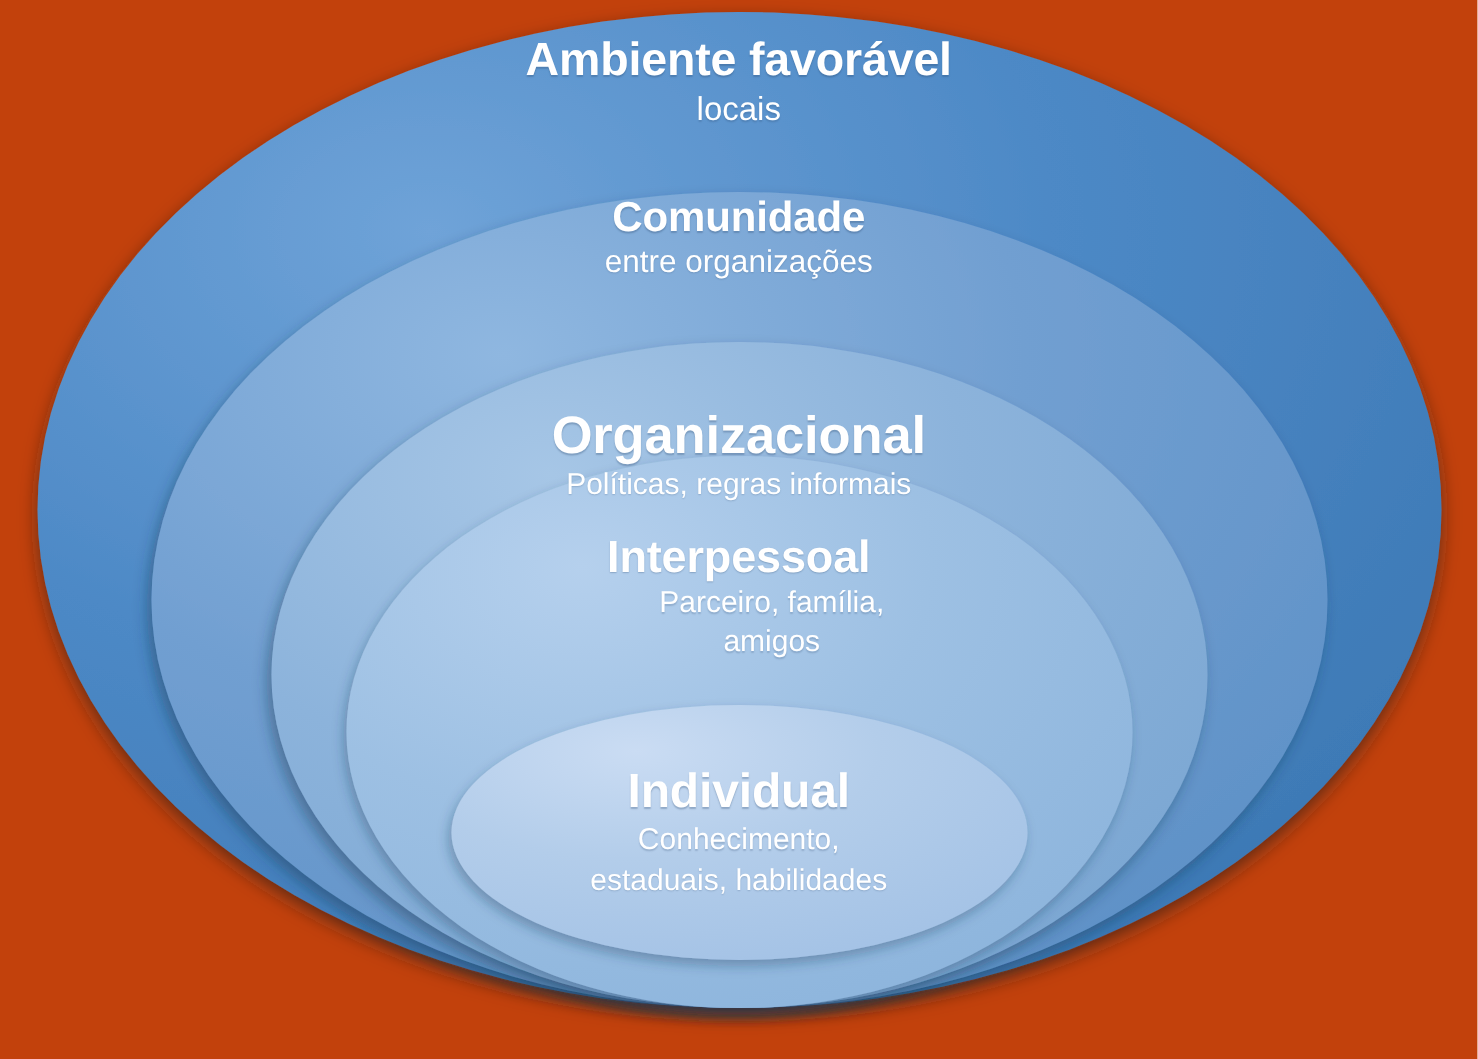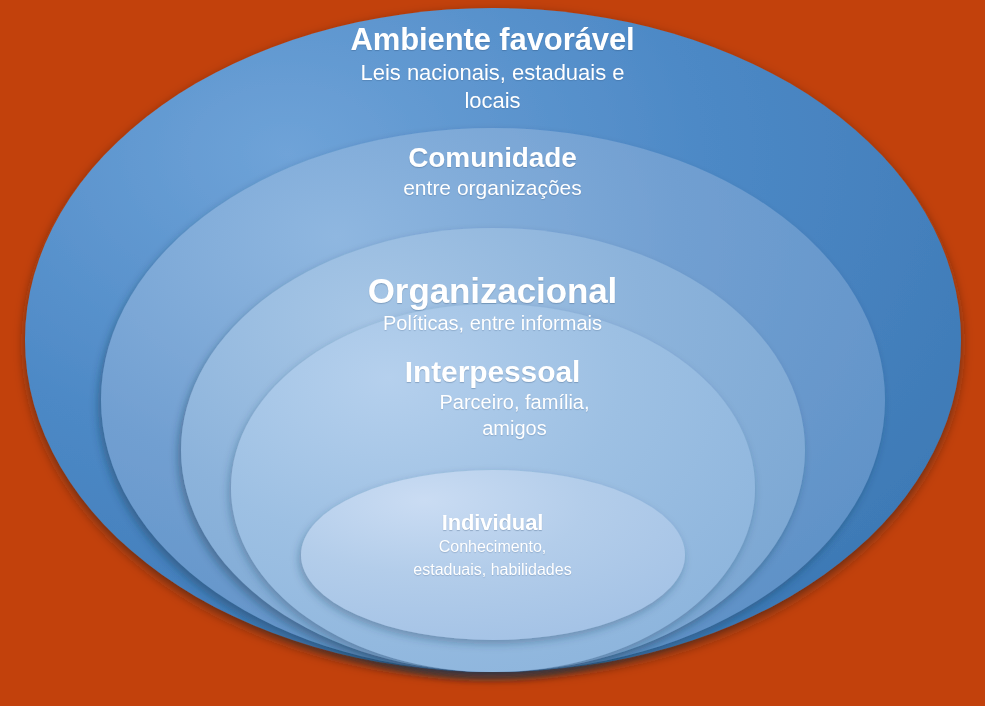--- a/index.html
+++ b/index.html
@@ -45,35 +45,35 @@
     font-weight: normal;
     line-height: 1.14;
     text-shadow: 0 1px 1px rgba(40,70,105,0.22);
   }
 
   
   #text-ambiente          { top: 24px; }
   #text-ambiente .layer-title { font-size: 31px; }
   #text-ambiente .layer-desc  { font-size: 22px; margin-top: 3px; }
 
-  #text-comunidade        { top: 143px; }
+  #text-comunidade        { top: 130px; }
   #text-comunidade .layer-title { font-size: 28px; }
   #text-comunidade .layer-desc  { font-size: 21px; margin-top: 3px; }
 
   #text-organizacional    { top: 272px; }
   #text-organizacional .layer-title { font-size: 35px; }
   #text-organizacional .layer-desc  { font-size: 20px; margin-top: 3px; }
 
   #text-interpessoal      { top: 356px; }
   #text-interpessoal .layer-title { font-size: 30px; }
   #text-interpessoal .layer-desc  { font-size: 20px; margin-top: 3px; margin-left: 44px; }
 
   #text-individual        { top: 511px; }
-  #text-individual .layer-title { font-size: 22px; }
-  #text-individual .layer-desc  { font-size: 16px; margin-top: 4px; }
+  #text-individual .layer-title { font-size: 32px; }
+  #text-individual .layer-desc  { font-size: 20px; margin-top: 4px; }
 </style>
 </head>
 <body>
 
 <div id="diagram-root">
 
   <svg id="ellipse-stack" viewBox="0 0 985 706" width="985" height="706" xmlns="http://www.w3.org/2000/svg">
     <defs>
       <radialGradient id="grad-1" cx="28%" cy="22%" r="92%">
         <stop offset="0%" stop-color="#6fa3d8"></stop>
@@ -118,32 +118,31 @@
 
     <ellipse cx="493" cy="450" rx="312" ry="222" fill="url(#grad-3)" filter="url(#shadow-inner)"></ellipse>
 
     <ellipse cx="493" cy="488" rx="262" ry="184" fill="url(#grad-4)" filter="url(#shadow-soft)"></ellipse>
 
     <ellipse cx="493" cy="555" rx="192" ry="85" fill="url(#grad-5)" filter="url(#shadow-soft)"></ellipse>
   </svg>
 
   <div class="layer-text" id="text-ambiente">
     <div class="layer-title">Ambiente favorável</div>
-    <div class="layer-desc">Leis nacionais, estaduais e</div>
     <div class="layer-desc">locais</div>
   </div>
 
   <div class="layer-text" id="text-comunidade">
     <div class="layer-title">Comunidade</div>
     <div class="layer-desc">entre organizações</div>
   </div>
 
   <div class="layer-text" id="text-organizacional">
     <div class="layer-title">Organizacional</div>
-    <div class="layer-desc">Políticas, entre informais</div>
+    <div class="layer-desc">Políticas, regras informais</div>
   </div>
 
   <div class="layer-text" id="text-interpessoal">
     <div class="layer-title">Interpessoal</div>
     <div class="layer-desc">Parceiro, família,</div>
     <div class="layer-desc">amigos</div>
   </div>
 
   <div class="layer-text" id="text-individual">
     <div class="layer-title">Individual</div>

